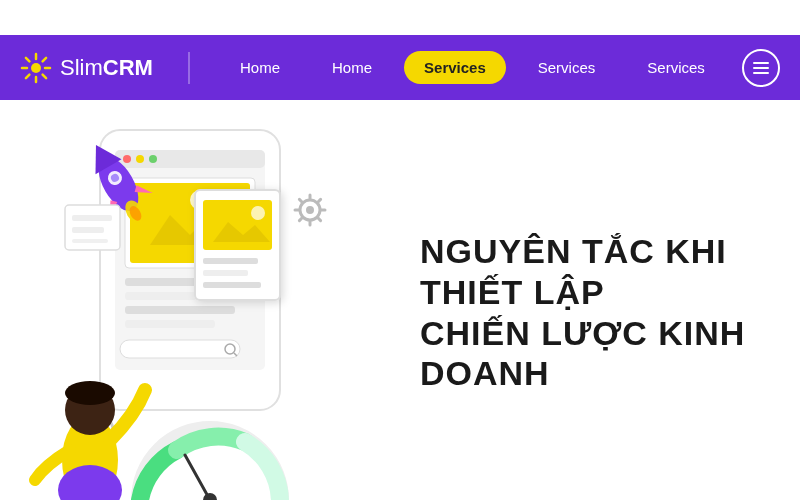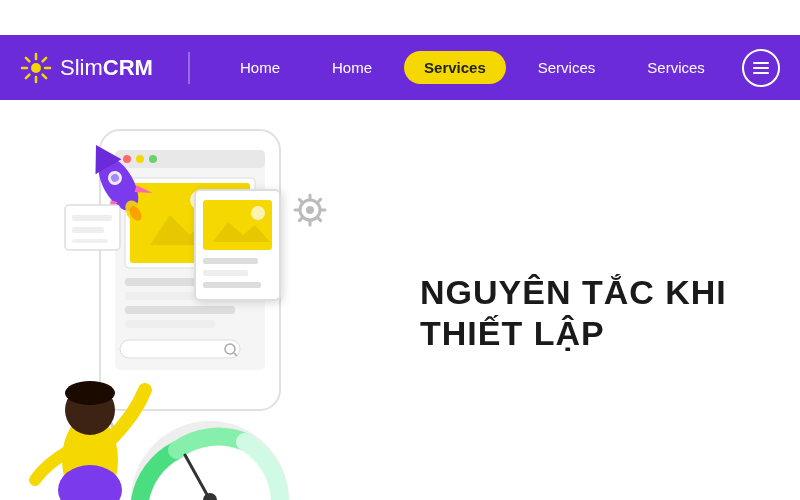--- a/index.html
+++ b/index.html
@@ -284,15 +284,16 @@
       <rect x="65" y="105" width="55" height="45" rx="4" fill="white" stroke="#ddd" stroke-width="1.5"></rect>
       <rect x="72" y="115" width="40" height="6" rx="2" fill="#eee"></rect>
       <rect x="72" y="127" width="32" height="6" rx="2" fill="#eee"></rect>
       <rect x="72" y="139" width="36" height="4" rx="2" fill="#f0f0f0"></rect>
     </svg>
   </div>
 
   <div class="text-area">
     <h1 class="headline">
       <span>NGUYÊN TẮC KHI THIẾT LẬP</span><br>
+      <span>CHIẾN LƯỢC KINH DOANH</span>
     </h1>
   </div>
 </main>
 
 </body></html>

